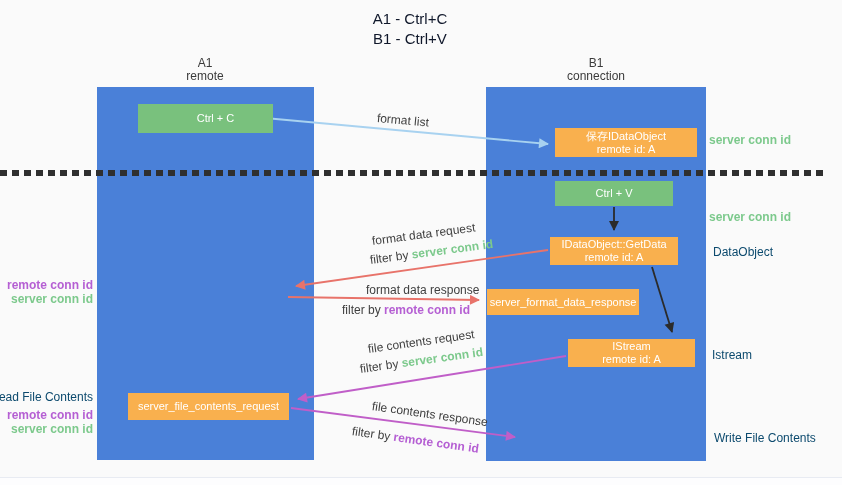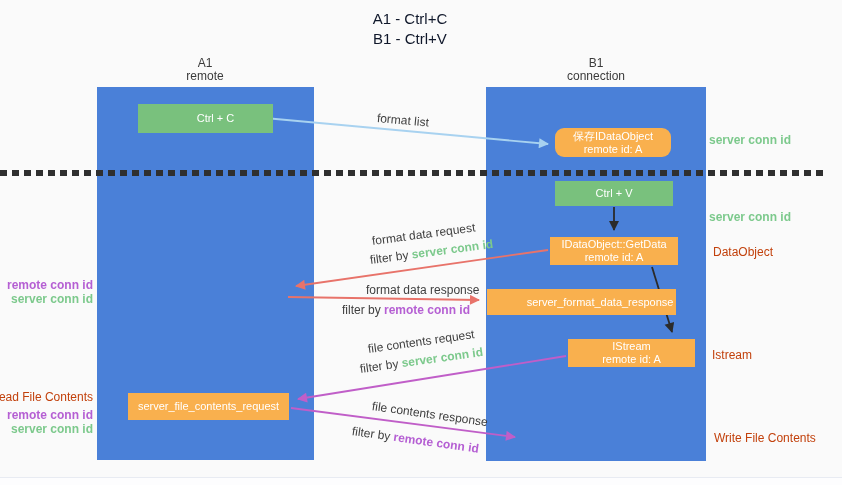--- a/index.html
+++ b/index.html
@@ -39,21 +39,21 @@
   }
   .green{background:#79c17d;}
   .orange{background:#f9b04e;}
   .flow-label{
     position:absolute;z-index:5;font-size:12px;color:#3f3f3f;white-space:nowrap;
     transform-origin:left center;
   }
   .key-green{color:#7cc98c;font-weight:bold;}
   .key-purple{color:#b55fd3;font-weight:bold;}
   .side-label{position:absolute;z-index:5;font-size:12px;white-space:nowrap;}
-  .side-dark{color:#c2410c;}
+  .side-dark{color:#0c4a6e;}
   .bottom-hairline{
     position:absolute;left:0;top:477px;width:842px;height:8px;
     border-top:1px solid #e8ebf2;background:#fdfdfe;
   }
 </style>
 </head>
 <body>
 
 <div class="canvas">
 
@@ -97,36 +97,36 @@
     <line x1="288" y1="297" x2="479" y2="300" stroke="#e8736a" stroke-width="1.8" marker-end="url(#m-red)"></line>
     <line x1="652" y1="267" x2="672" y2="332" stroke="#2b2b2b" stroke-width="1.8" marker-end="url(#m-black)"></line>
     <line x1="566" y1="356" x2="298" y2="399" stroke="#c05ec8" stroke-width="1.8" marker-end="url(#m-magenta)"></line>
     <line x1="291" y1="408" x2="515" y2="437" stroke="#c05ec8" stroke-width="1.8" marker-end="url(#m-magenta)"></line>
   </svg>
 
   <div class="box green" style="left:138px;top:104px;width:115px;height:29px;padding-left:20px;">
     <span>Ctrl + C</span>
   </div>
 
-  <div class="box orange" style="left:555px;top:128px;width:116px;height:29px;border-radius:9px;">
+  <div class="box orange" style="left:555px;top:128px;width:142px;height:29px;">
     <span>保存IDataObject</span>
     <span>remote id: A</span>
   </div>
 
   <div class="box green" style="left:555px;top:181px;width:118px;height:25px;">
     <span>Ctrl + V</span>
   </div>
 
   <div class="box orange" style="left:550px;top:237px;width:128px;height:28px;">
     <span>IDataObject::GetData</span>
     <span>remote id: A</span>
   </div>
 
 
-  <div class="box orange" style="left:487px;top:289px;width:152px;height:26px;padding-left:37px;">
+  <div class="box orange" style="left:487px;top:289px;width:152px;height:26px;">
     <span>server_format_data_response</span>
   </div>
 
   <div class="box orange" style="left:568px;top:339px;width:127px;height:28px;">
     <span>IStream</span>
     <span>remote id: A</span>
   </div>
 
   <div class="box orange" style="left:128px;top:393px;width:161px;height:27px;">
     <span>server_file_contents_request</span>

